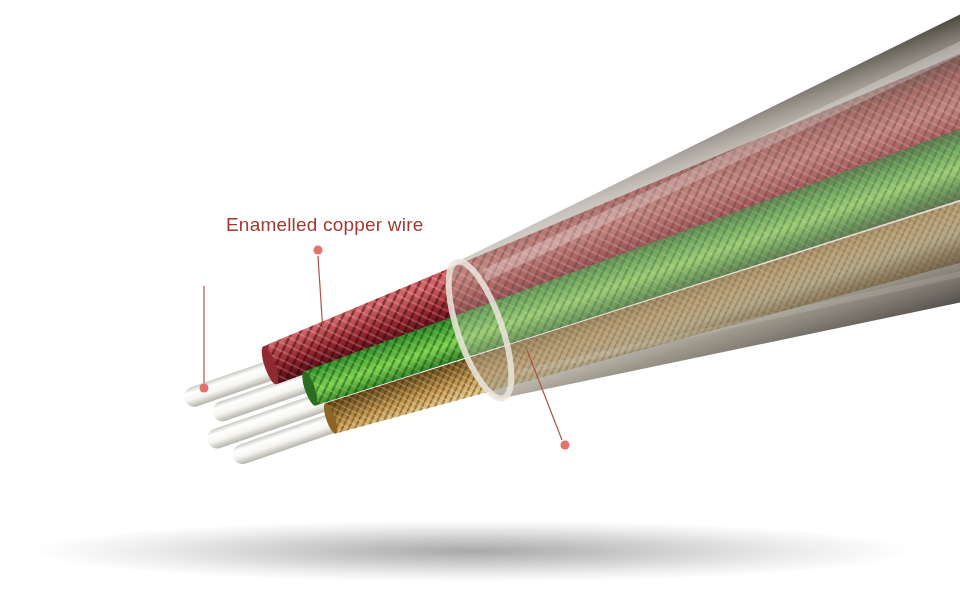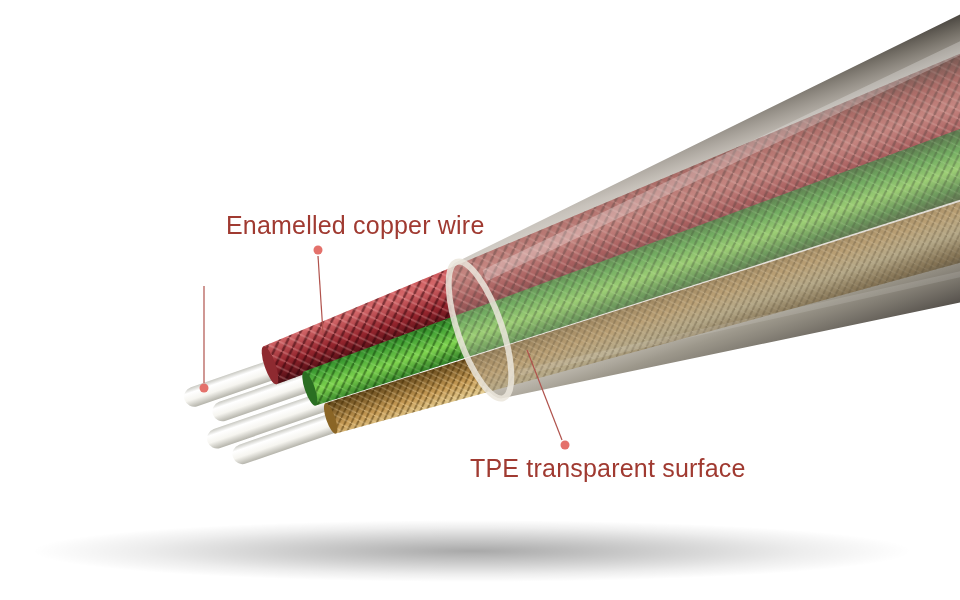--- a/index.html
+++ b/index.html
@@ -5,21 +5,21 @@
   * { margin:0; padding:0; box-sizing:border-box; }
   html, body { width:960px; height:600px; background:#ffffff; overflow:hidden; }
   .stage {
     position:relative; width:960px; height:600px;
     background:#ffffff;
     font-family:"Liberation Sans", sans-serif;
   }
   svg.scene { position:absolute; left:0; top:0; }
   .label {
     position:absolute;
-    font-size:25px;
+    font-size:19px;
     line-height:24px;
     color:var(--label-text, #a03a31);
     letter-spacing:0.2px;
     white-space:nowrap;
   }
   .label-copper { left:226px; top:213px; }
   .label-fiber  { left:137px; top:258px; }
   .label-tpe    { left:470px; top:456px; }
   .leader-line { stroke:var(--leader-line, #b0524c); stroke-width:1.2px; }
   .leader-dot  { fill:var(--leader-dot, #e4716b); }
@@ -139,15 +139,14 @@
       <circle cx="204" cy="388" r="4.5" class="leader-dot"></circle>
 
       <line x1="527" y1="350" x2="562" y2="440" class="leader-line"></line>
       <circle cx="565" cy="445" r="4.5" class="leader-dot"></circle>
     </g>
   </svg>
 
   <div class="label label-copper">Enamelled copper wire</div>
 
 
-  <div class="label label-tpe">TPE transparent surface</div>
 
 </div>
 
 </body></html>

